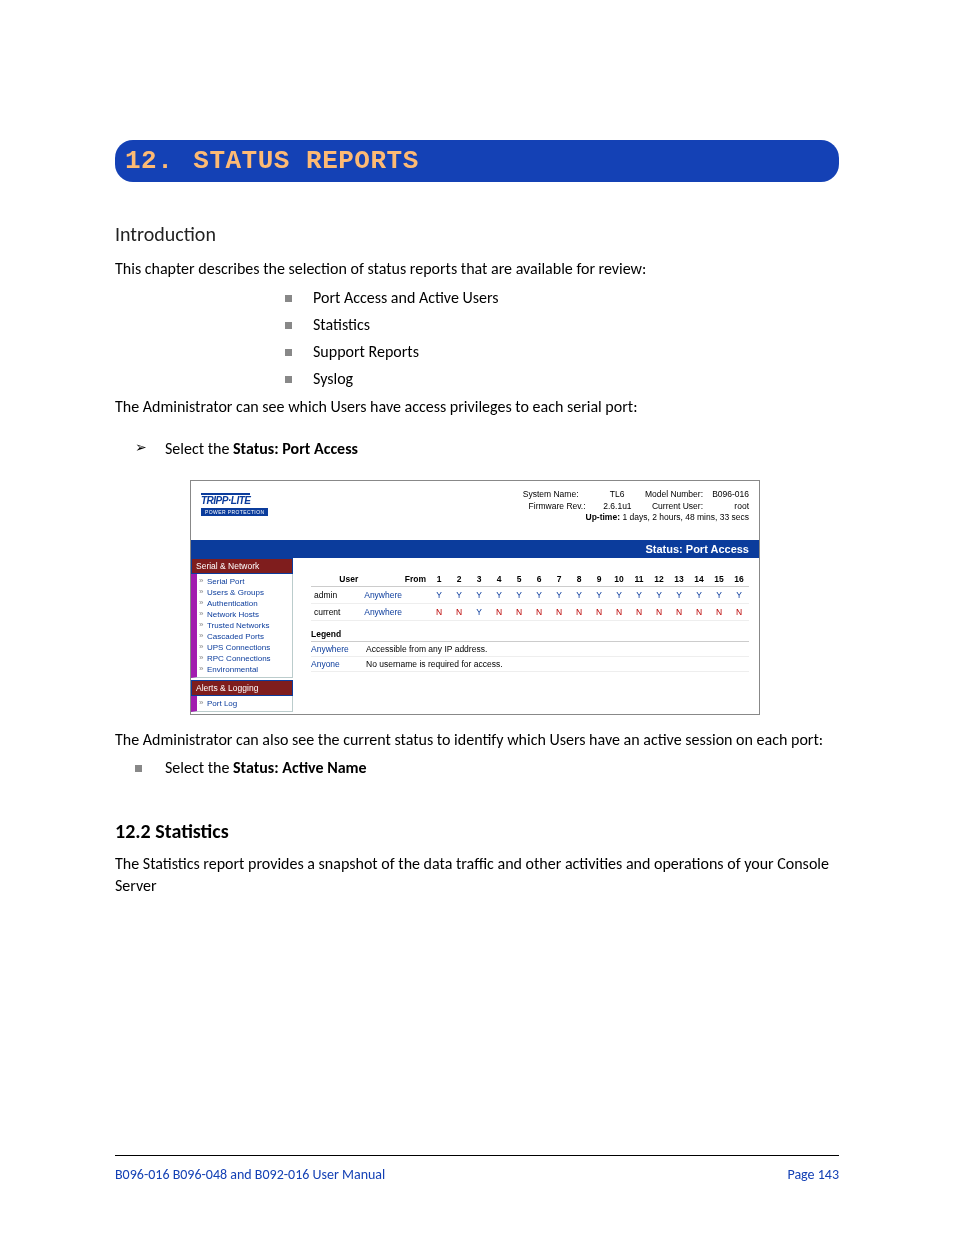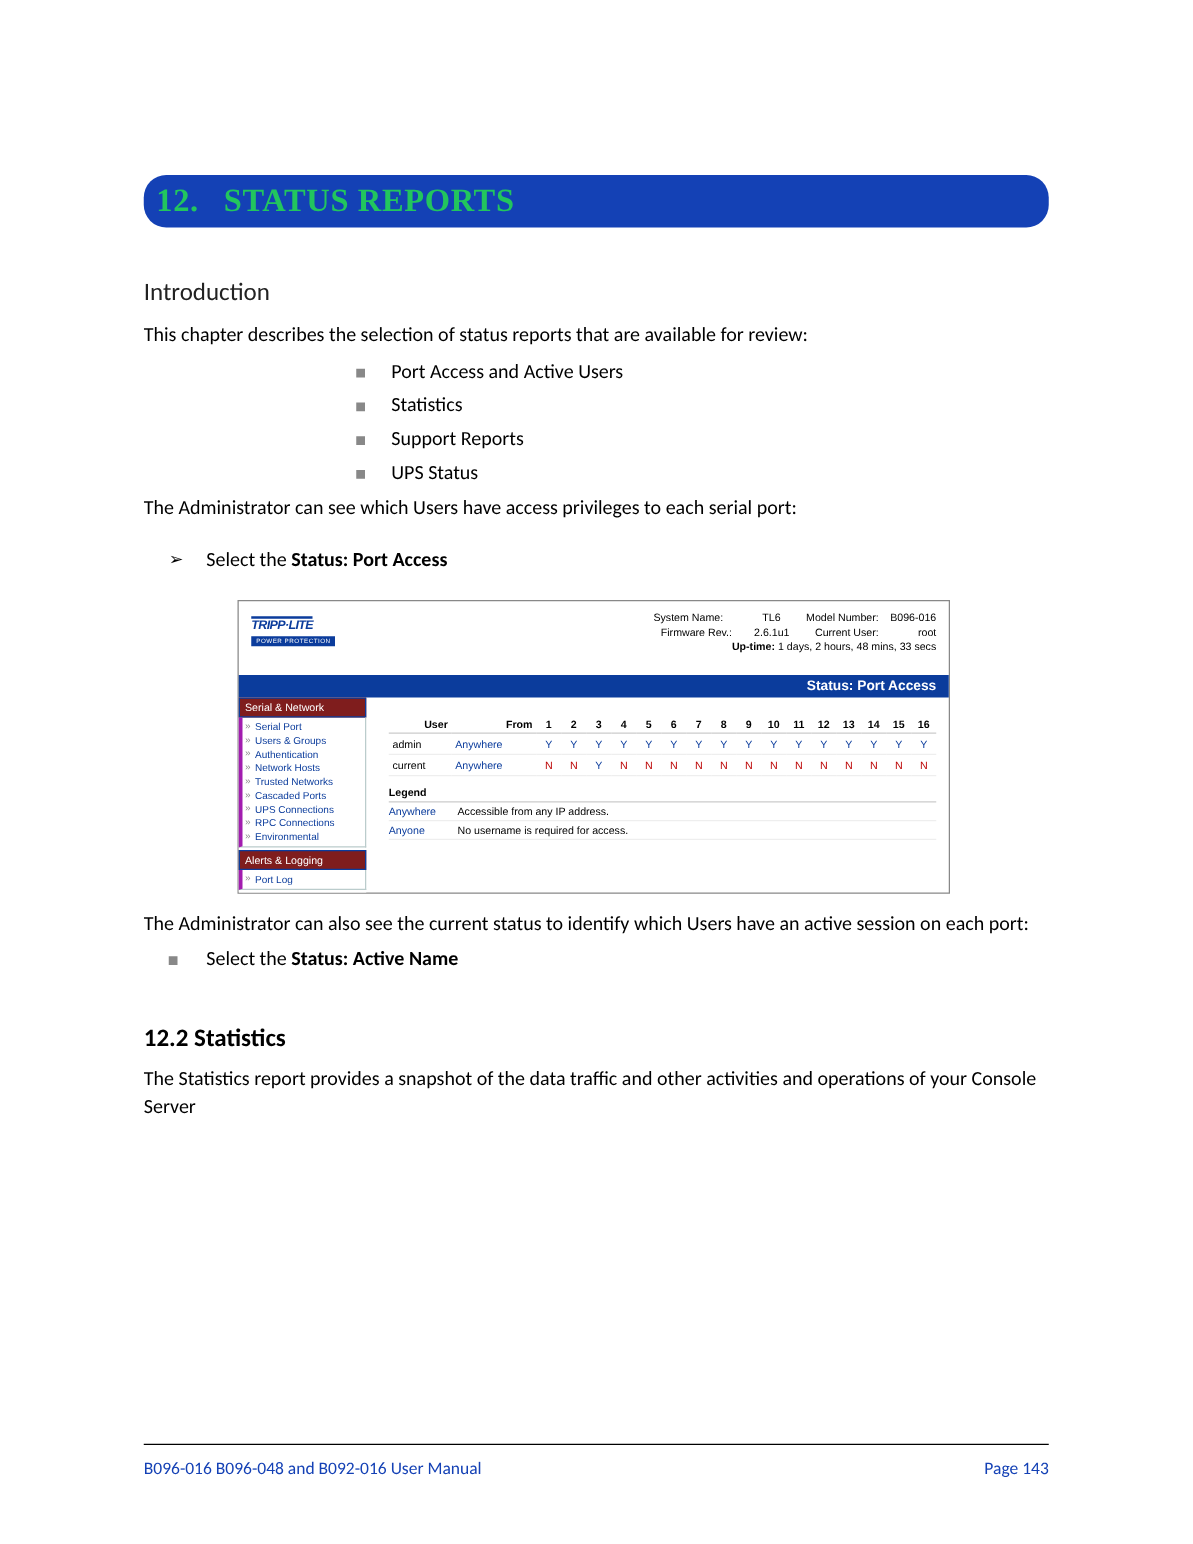--- a/index.html
+++ b/index.html
@@ -13,22 +13,22 @@
     position: relative;
     padding: 0;
   }
   .page {
     padding: 140px 115px 60px 115px;
     position: relative;
     height: 100%;
   }
   .chapter-banner {
     background: #1441b5;
-    color: #22c55e;
-    font-family: Liberation Serif, serif;
+    color: #fdba74;
+    font-family: Liberation Mono, monospace;
     font-weight: bold;
     font-size: 26px;
     padding: 6px 10px 6px 10px;
     letter-spacing: 0.5px;
     border-radius: 18px;
   }
   .chapter-num { display: inline-block; margin-right: 20px; }
   h2.section {
     font-family: Calibri, Arial, sans-serif;
     font-weight: normal;
@@ -177,21 +177,21 @@
     background: #fff;
   }
   .sb-group-hdr {
     background: #7f1d1d;
     color: #fff;
     font-size: 8.5px;
     padding: 2px 4px;
     border:1px solid #0b3c9c;
   }
   .sb-items {
-    border-left:3px solid #a21caf;
+    border-left:6px solid #a21caf;
     border-right:1px solid #bcc;
     border-bottom:1px solid #bcc;
     padding: 2px 0;
     margin-bottom:2px;
   }
   .sb-item {
     color: #0b3c9c;
     font-size: 8px;
     padding: 1px 4px 1px 10px;
     position: relative;
@@ -263,21 +263,21 @@
   <div class="chapter-banner">
     <span class="chapter-num">12.</span><span>STATUS REPORTS</span>
   </div>
 
   <h2 class="section">Introduction</h2>
   <p class="body">This chapter describes the selection of status reports that are available for review:</p>
   <ul class="square">
     <li>Port Access and Active Users</li>
     <li>Statistics</li>
     <li>Support Reports</li>
-    <li>UPS Status</li>
+    <li>Syslog</li>
   </ul>
 
   <p class="body">The Administrator can see which Users have access privileges to each serial port:</p>
   <ul class="arrow">
     <li>
       <span>Select the </span><span class="bold">Status: Port Access</span>
     </li>
   </ul>
 
   <div class="figure">

